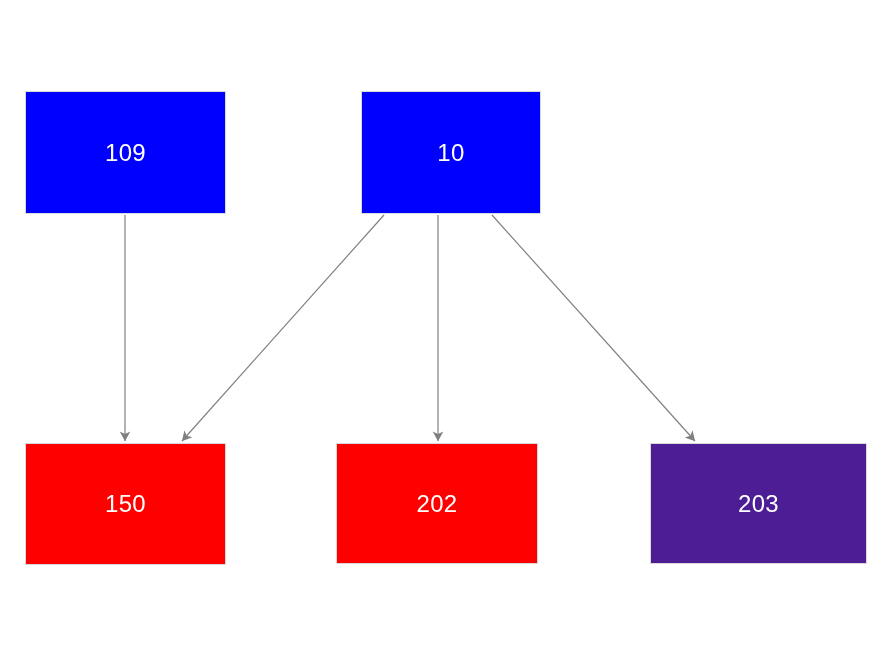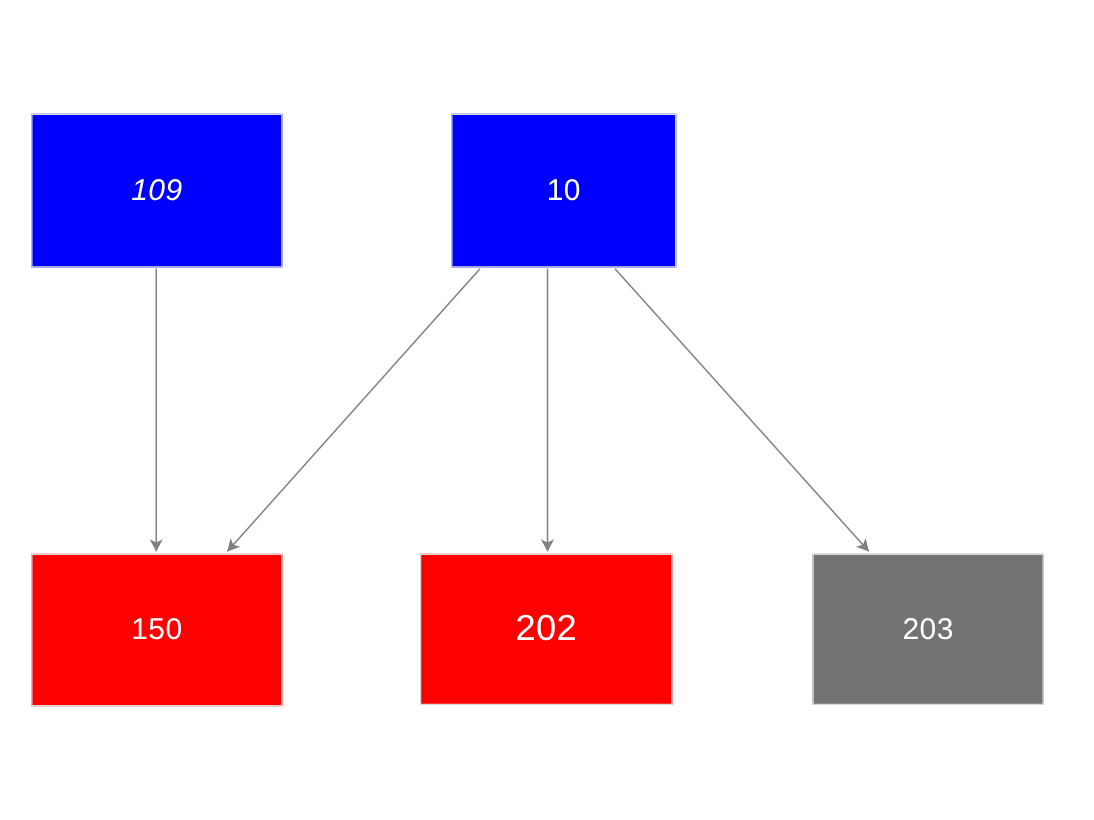--- a/index.html
+++ b/index.html
@@ -58,33 +58,33 @@
       </marker>
     </defs>
     <g id="edges-group">
         <line x1="125" y1="215" x2="125" y2="441" stroke="#808080" stroke-width="1.2" marker-end="url(#arrowhead)"></line>
         <line x1="384" y1="215" x2="182" y2="441" stroke="#808080" stroke-width="1.2" marker-end="url(#arrowhead)"></line>
         <line x1="438" y1="215" x2="438" y2="441" stroke="#808080" stroke-width="1.2" marker-end="url(#arrowhead)"></line>
         <line x1="492" y1="215" x2="695" y2="441" stroke="#808080" stroke-width="1.2" marker-end="url(#arrowhead)"></line>
       </g>
   </svg>
 
-  <div class="node" style="left: 25px; top: 91px; width: 201px; height: 123px; background: rgb(0, 0, 255); color: rgb(255, 255, 255); border-color: rgb(217, 217, 217); font-size: 24px; font-style: italic;">
+  <div class="node" style="left: 25px; top: 91px; width: 201px; height: 123px; background: rgb(0, 0, 255); color: rgb(255, 255, 255); border-color: rgb(217, 217, 217); font-size: 24px;">
     <span class="node-label">109</span>
   </div>
 
   <div class="node" style="left: 361px; top: 91px; width: 180px; height: 123px; background: rgb(0, 0, 255); color: rgb(255, 255, 255); border-color: rgb(217, 217, 217); font-size: 24px;">
     <span class="node-label">10</span>
   </div>
 
   <div class="node" style="left: 25px; top: 443px; width: 201px; height: 122px; background: rgb(255, 0, 0); color: rgb(255, 255, 255); border-color: rgb(217, 217, 217); font-size: 24px; justify-content: center;">
     <span class="node-label">150</span>
   </div>
 
-  <div class="node" style="left: 336px; top: 443px; width: 202px; height: 121px; background: rgb(255, 0, 0); color: rgb(255, 255, 255); border-color: rgb(217, 217, 217); font-size: 29px;">
+  <div class="node" style="left: 336px; top: 443px; width: 202px; height: 121px; background: rgb(255, 0, 0); color: rgb(255, 255, 255); border-color: rgb(217, 217, 217); font-size: 24px;">
     <span class="node-label">202</span>
   </div>
 
-  <div class="node" style="left: 650px; top: 443px; width: 185px; height: 121px; background: #737373; color: rgb(255, 255, 255); border-color: rgb(217, 217, 217); font-size: 24px;">
+  <div class="node" style="left: 650px; top: 443px; width: 217px; height: 121px; background: #4c1d95; color: rgb(255, 255, 255); border-color: rgb(217, 217, 217); font-size: 24px;">
     <span class="node-label">203</span>
   </div>
 
 </div>
 
 </body></html>

